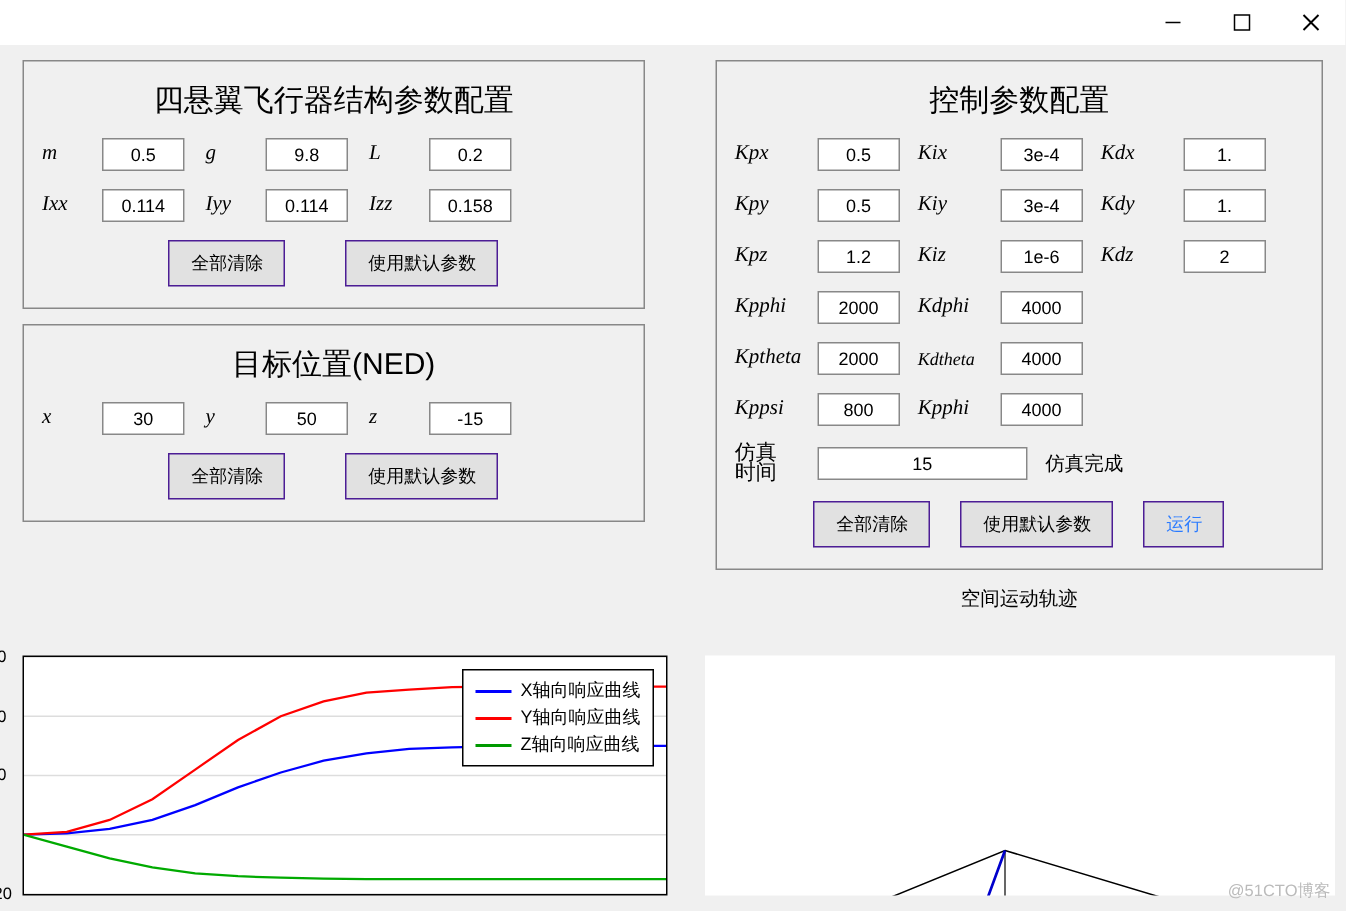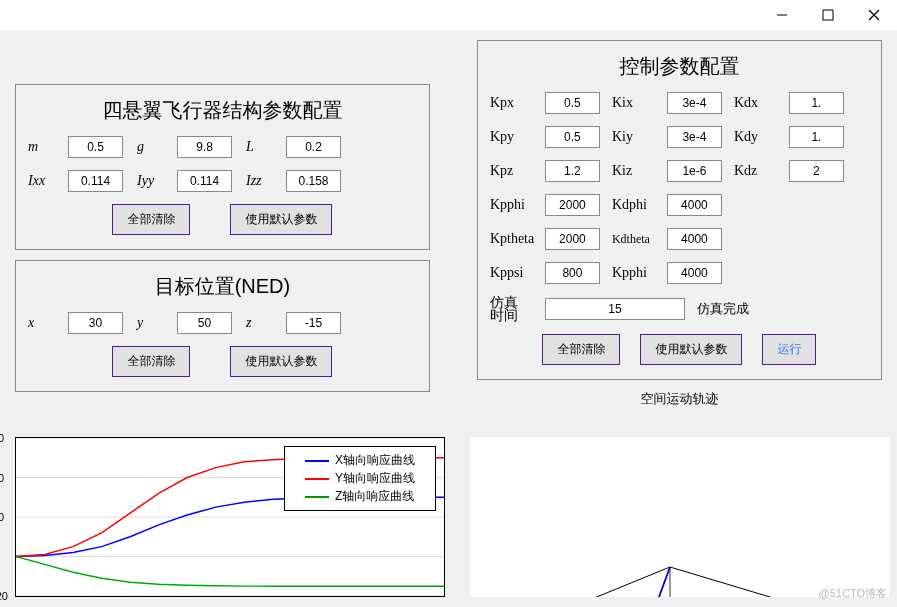--- a/index.html
+++ b/index.html
@@ -28,21 +28,21 @@
     justify-content: center;
     font-size: 14px;
     color: #000;
   }
   .titlebar .btn svg { display:block; }
   .content {
     padding: 10px 15px 0 15px;
     display: flex;
     gap: 20px;
   }
-  .left-col { width: 424px; margin-top: 44px; }
+  .left-col { width: 424px; }
   .right-col { width: 414px; margin-left: 27px; }
   fieldset.panel {
     border: 1px solid #888;
     margin: 0 0 10px 0;
     padding: 8px 12px 14px 12px;
     background: #f0f0f0;
   }
   .panel-title {
     text-align: center;
     font-size: 20px;
@@ -57,20 +57,21 @@
     font-style: italic;
     width: 40px;
     text-align: left;
     padding-right: 4px;
     font-family: "Times New Roman", serif;
     font-size: 14px;
   }
   .lbl-r {
     width: 55px;
     text-align: left;
+    font-style: italic;
     font-family: "Times New Roman", serif;
     font-size: 14px;
   }
   .field {
     width: 55px;
     height: 22px;
     border: 1px solid #888;
     background: #fff;
     text-align: center;
     font-size: 12px;
@@ -138,21 +139,21 @@
     width: 420px;
     height: 160px;
     margin-left: 25px;
   }
   .legend {
     position: absolute;
     top: 8px;
     right: 8px;
     background: #fff;
     border: 1px solid #000;
-    padding: 4px 20px;
+    padding: 4px 8px;
     font-size: 12px;
   }
   .legend-row {
     display: flex;
     align-items: center;
     gap: 6px;
     margin: 1px 0;
   }
   .legend-line {
     width: 24px;

